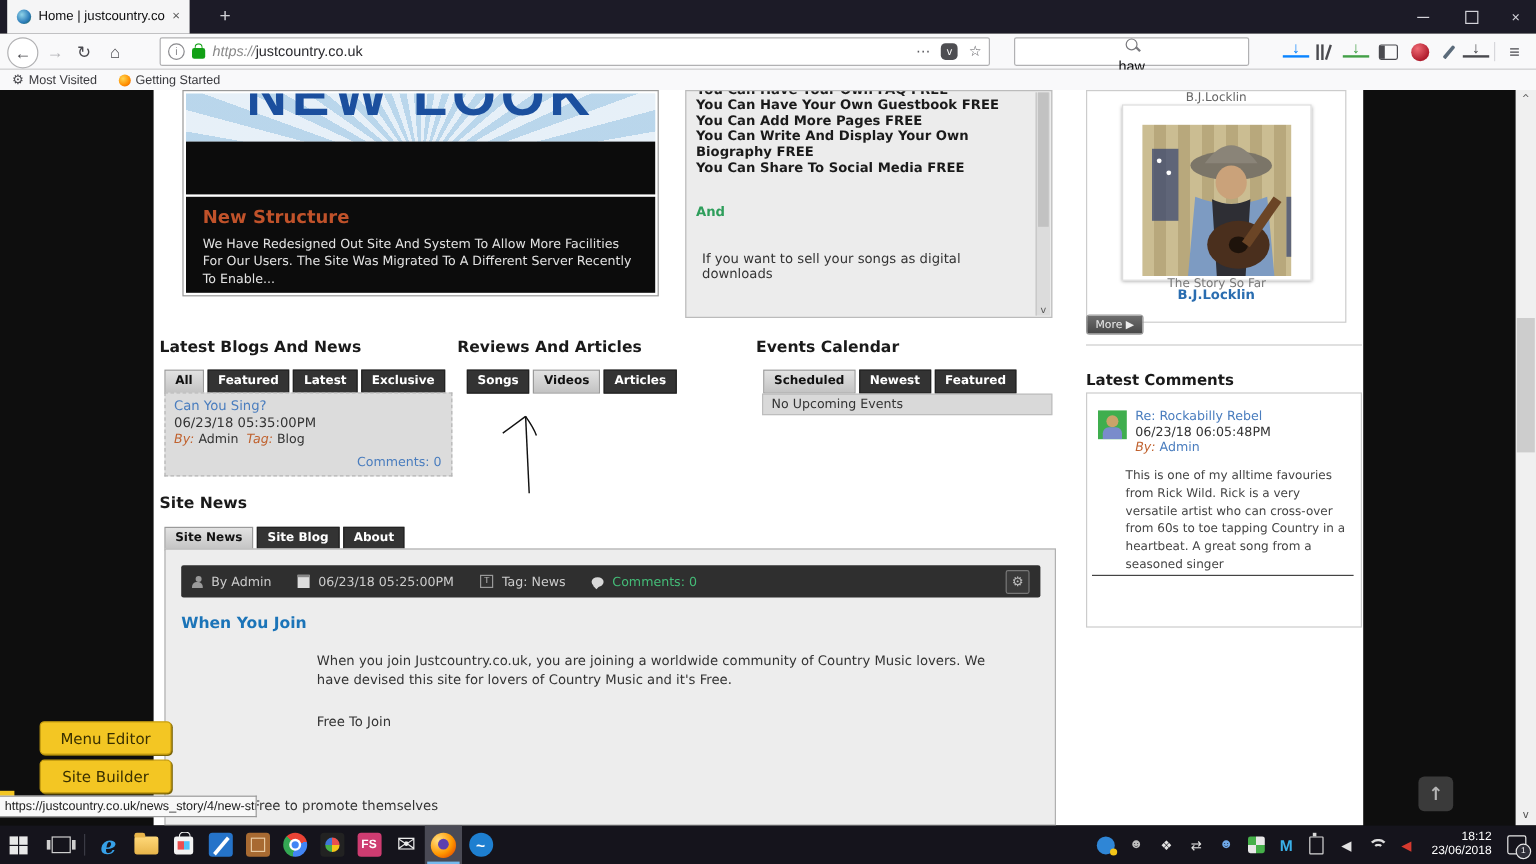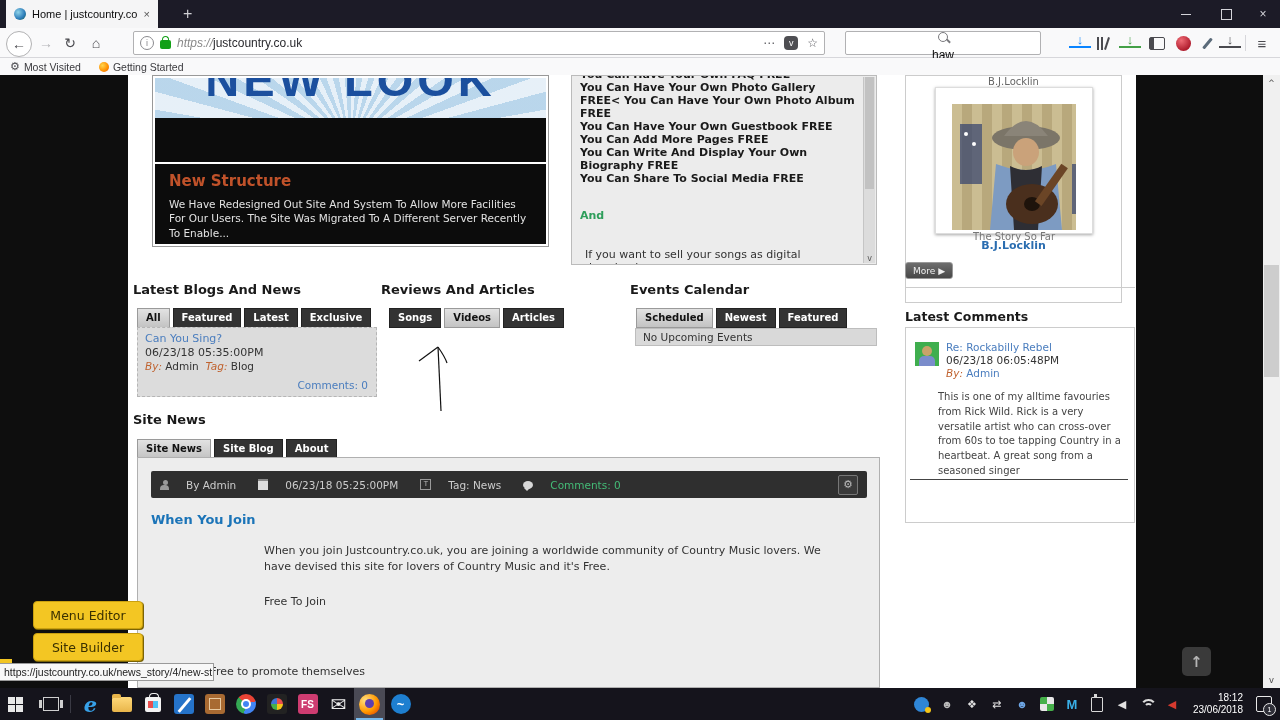--- a/index.html
+++ b/index.html
@@ -66,21 +66,21 @@
   
   #midbox{position:absolute;left:571px;top:0;width:306px;height:190px;background:#ececec;border:1px solid #bbb;box-sizing:border-box;overflow:hidden;}
   #midbox .inner{margin:-7px 18px 0 8px;font-size:11px;font-weight:bold;color:#1a1a1a;line-height:1.18;}
   #midbox .inner div{margin-bottom:0px;}
   #midbox .andword{color:#2e9e5b;margin-top:24px;font-weight:bold;}
   #midbox .para{margin-top:26px;font-weight:normal;color:#333;padding-left:5px;}
   .innerscroll{position:absolute;right:1px;top:1px;bottom:1px;width:11px;background:#dcdcdc;border-left:1px solid #c5c5c5;}
   .innerscroll .thumb{position:absolute;left:1px;top:0;width:9px;height:112px;background:#c2c2c2;}
   .innerscroll .dn{position:absolute;left:0;bottom:0;width:11px;text-align:center;font-size:8px;color:#555;}
   
-  #artistcard{position:absolute;left:905px;top:0;width:217px;height:228px;background:#fff;border:1px solid #ccc;box-sizing:border-box;}
+  #artistcard{position:absolute;left:905px;top:0;width:217px;height:194px;background:#fff;border:1px solid #ccc;box-sizing:border-box;}
   #artistcard .nametop{text-align:center;font-size:10px;color:#666;margin-top:0px;}
   .photoframe{position:absolute;left:29px;top:11px;width:158px;height:147px;background:#fff;border:1px solid #ddd;
     box-shadow:0 1px 3px rgba(0,0,0,.35);padding:16px;box-sizing:border-box;}
   .photo{width:100%;height:126px;position:relative;overflow:hidden;
     background:repeating-linear-gradient(90deg,#cbbd92 0 10px,#b8a87c 10px 20px);}
   .photo svg{position:absolute;left:0;top:0;}
   .photocap{text-align:center;font-size:10px;color:#777;margin-top:1px;}
   #artistlink{position:absolute;left:0;right:0;top:163px;text-align:center;font-size:11px;font-weight:bold;color:#2a6db0;}
   #morebtn{position:absolute;left:905px;top:187px;width:46px;height:15px;border:1px solid #999;border-radius:3px;
     background:linear-gradient(#6e6e6e,#474747);color:#eee;font-size:9px;display:flex;align-items:center;justify-content:center;}
@@ -110,21 +110,21 @@
   .cdate{position:absolute;left:40px;top:26px;font-size:10.5px;color:#333;}
   .cby{position:absolute;left:40px;top:39px;font-size:10.5px;}
   .cby i{color:#c0622f;font-style:italic;}
   .cby span{color:#4a7dbe;}
   .cbody{position:absolute;left:32px;top:62px;width:190px;font-size:10px;color:#444;line-height:1.48;}
   .chr{position:absolute;left:4px;top:151px;width:218px;height:1px;background:#444;}
   
   #newspanel{position:absolute;left:137px;top:382px;width:743px;height:231px;background:#ededed;border:1px solid #b0b0b0;box-sizing:border-box;}
   #metabar{position:absolute;left:13px;top:13px;width:716px;height:27px;background:#2f2f2f;border-radius:2px;
     display:flex;align-items:center;gap:8px;padding:0 9px;box-sizing:border-box;color:#ccc;font-size:10.5px;}
-  .metaitem{display:flex;align-items:center;gap:17px;margin-right:14px;white-space:nowrap;}
+  .metaitem{display:flex;align-items:center;gap:7px;margin-right:14px;white-space:nowrap;}
   .micon-person{width:9px;height:10px;position:relative;}
   .micon-person::before{content:"";position:absolute;left:2.5px;top:0;width:5px;height:5px;border-radius:50%;background:#9a9a9a;}
   .micon-person::after{content:"";position:absolute;left:0;top:5px;width:9px;height:5px;border-radius:4px 4px 0 0;background:#9a9a9a;}
   .micon-cal{width:10px;height:9px;background:#ddd;border-top:2px solid #888;}
   .micon-tag{width:9px;height:9px;border:1px solid #999;color:#bbb;font-size:7px;line-height:9px;text-align:center;}
   .micon-bubble{width:10px;height:8px;background:#d8d8d8;border-radius:50%;position:relative;}
   .micon-bubble::after{content:"";position:absolute;left:1px;top:7px;border:3px solid transparent;border-top-color:#d8d8d8;}
   .metacomments{color:#44bb77;}
   #metagear{margin-left:auto;width:18px;height:18px;border:1px solid #777;border-radius:2px;background:#3a3a3a;
     color:#bbb;font-size:11px;display:flex;align-items:center;justify-content:center;}
@@ -292,21 +292,20 @@
     <div id="blk1" class="blackblock"></div>
     <div id="blk2" class="blackblock">
       <h3>New Structure</h3>
       <p>We Have Redesigned Out Site And System To Allow More Facilities For Our Users. The Site Was Migrated To A Different Server Recently To Enable...</p>
     </div>
   </div>
 
   <div id="midbox">
     <div class="inner">
       <div>You Can Have Your Own FAQ FREE</div>
-      <div>You Can Have Your Own Photo Gallery FREE&lt; You Can Have Your Own Photo Album FREE</div>
       <div>You Can Have Your Own Guestbook FREE</div>
       <div>You Can Add More Pages FREE</div>
       <div>You Can Write And Display Your Own Biography FREE</div>
       <div>You Can Share To Social Media FREE</div>
       <div class="andword">And</div>
       <div class="para">If you want to sell your songs as digital downloads</div>
 
     </div>
     <div class="innerscroll">
       <div class="thumb"></div>

